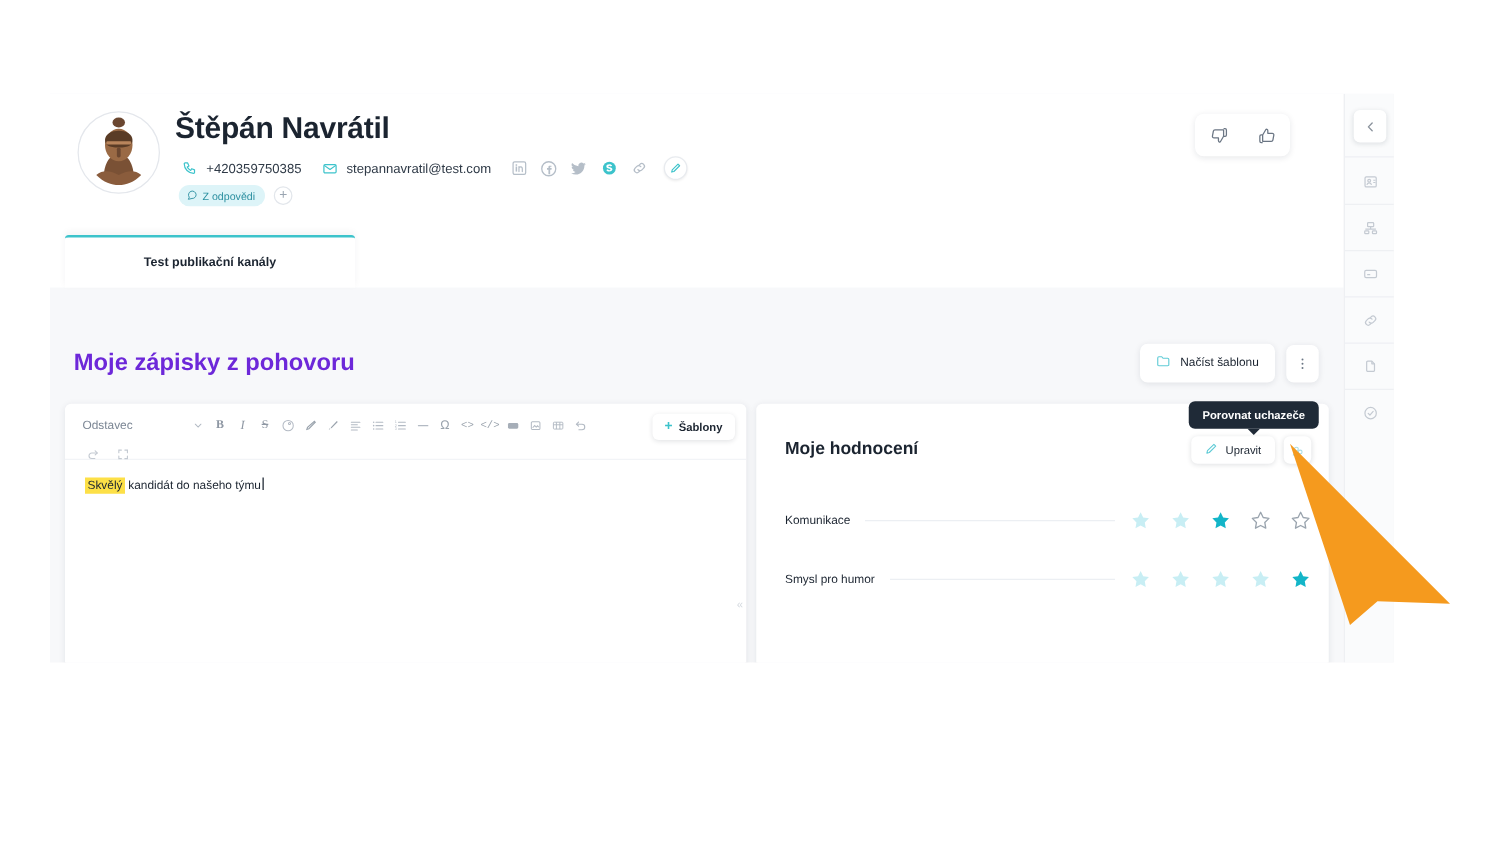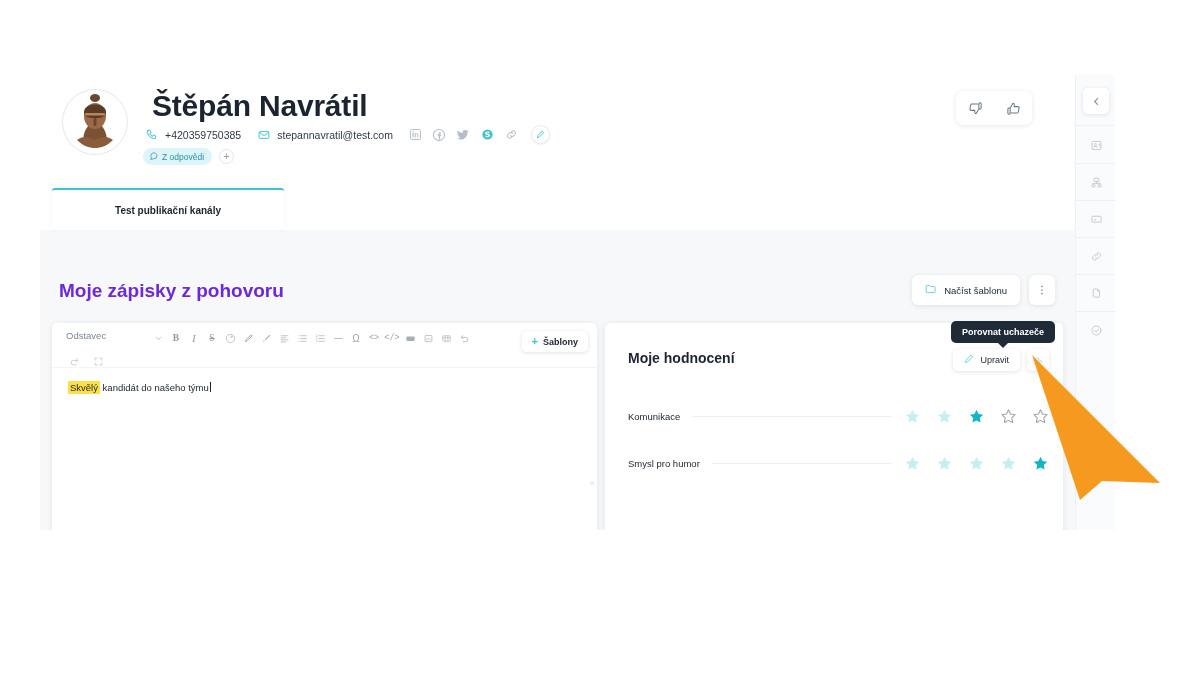--- a/index.html
+++ b/index.html
@@ -26,22 +26,22 @@
   .avatar {
     position: absolute; left: 22px; top: 14px;
     width: 66px; height: 66px; border-radius: 50%;
     border: 1px solid #e4e7ec;
     background: #ffffff;
     overflow: hidden;
   }
   .avatar svg { display: block; }
   .person-name {
     position: absolute; left: 100px; top: 14px;
-    font-size: 30px; font-weight: bold; color: #1b2430;
-    letter-spacing: -0.2px; white-space: nowrap; margin-left: 12px;
+    font-size: 24px; font-weight: bold; color: #1b2430;
+    letter-spacing: -0.2px; white-space: nowrap;
   }
   .contact-row {
     position: absolute; left: 103px; top: 50px;
     display: flex; align-items: center; gap: 6px;
     font-size: 10.5px; color: #2f3a47;
   }
   .contact-row .citem { display: flex; align-items: center; gap: 4px; margin-right: 8px; white-space: nowrap; }
   .sic {
     width: 17px; height: 17px; display: flex;
     align-items: center; justify-content: center;
@@ -142,21 +142,21 @@
   .editor-panel {
     position: absolute; left: 12px; top: 0; width: 545px; height: 215px;
     background: #ffffff; border-radius: 5px;
     box-shadow: 0 1px 6px rgba(20,30,50,.09);
     overflow: hidden;
   }
   .editor-toolbar {
     position: relative; height: 45px; padding: 7px 10px 0 10px;
     border-bottom: 1px solid #f2f4f7;
   }
-  .tb-row { display: flex; align-items: flex-start; gap: 2px; height: 20px; }
+  .tb-row { display: flex; align-items: center; gap: 2px; height: 20px; }
   .tb-style {
     font-size: 9.5px; color: #7b8694; padding: 0 4px;
     width: 86px; cursor: pointer;
   }
   .tb-ic {
     width: 16px; height: 16px; display: flex; align-items: center;
     justify-content: center; color: #b3bac4; cursor: pointer; flex: none;
   }
   .tb-templates {
     position: absolute; right: 9px; top: 8px;

